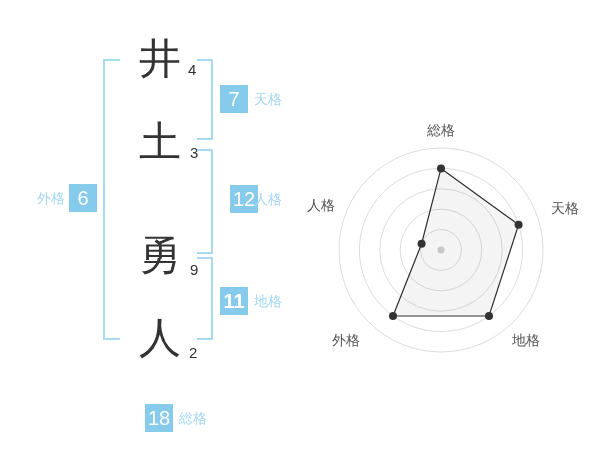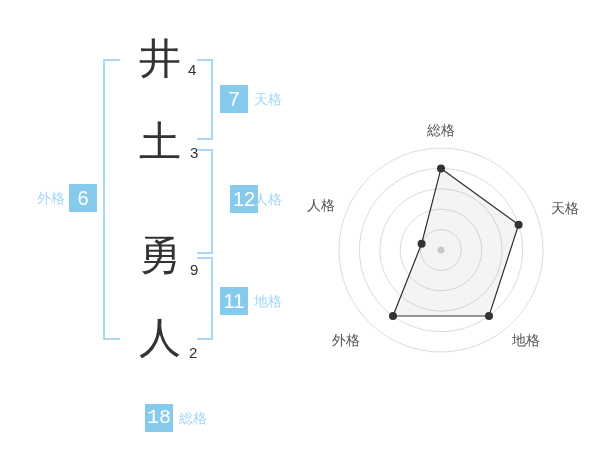--- a/index.html
+++ b/index.html
@@ -59,23 +59,23 @@
     position: absolute;
     width: 28px; height: 28px;
     background: var(--badge-blue, #87cbec);
     color: #ffffff;
     font-size: 20px;
     line-height: 28px;
     text-align: center;
   }
   .b-ten { left: 220px; top: 85px; }
   .b-jin { left: 220px; top: 185px; margin-left: 10px; }
-  .b-chi { left: 220px; top: 287px; }
+  .b-chi { left: 220px; top: 287px; font-weight: bold; }
   .b-gai { left: 69px;  top: 184px; }
-  .b-sou { left: 145px; top: 404px; font-family: Liberation Mono, monospace; }
+  .b-sou { left: 145px; top: 404px; }
 
   .badge-label {
     position: absolute;
     height: 28px;
     line-height: 28px;
     font-size: 14px;
     color: var(--label-blue, #a3d8f4);
   }
   .l-ten { left: 254px; top: 85px; }
   .l-jin { left: 254px; top: 185px; }

